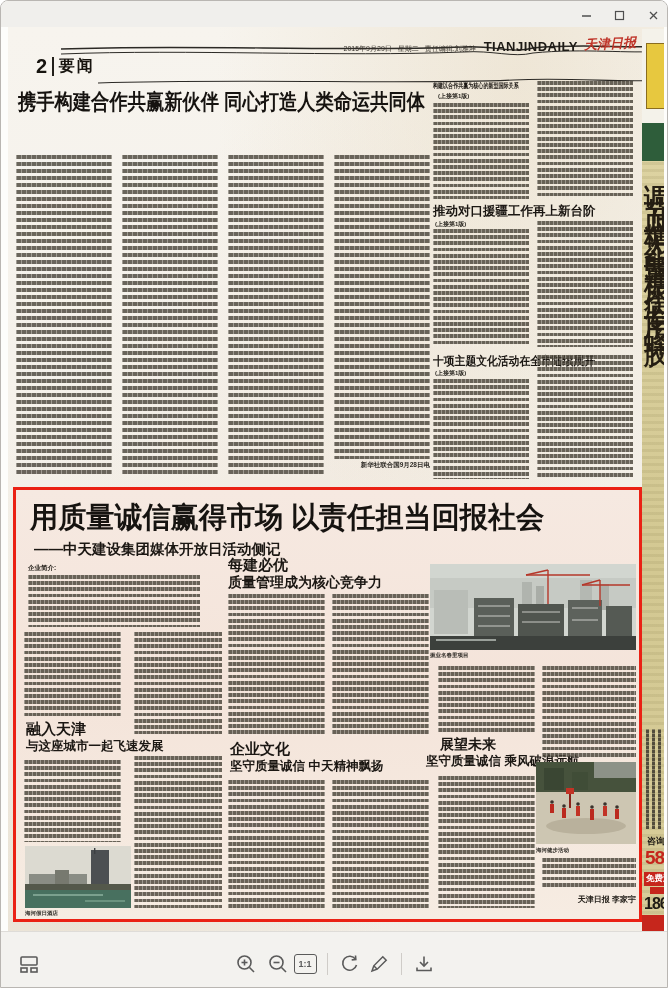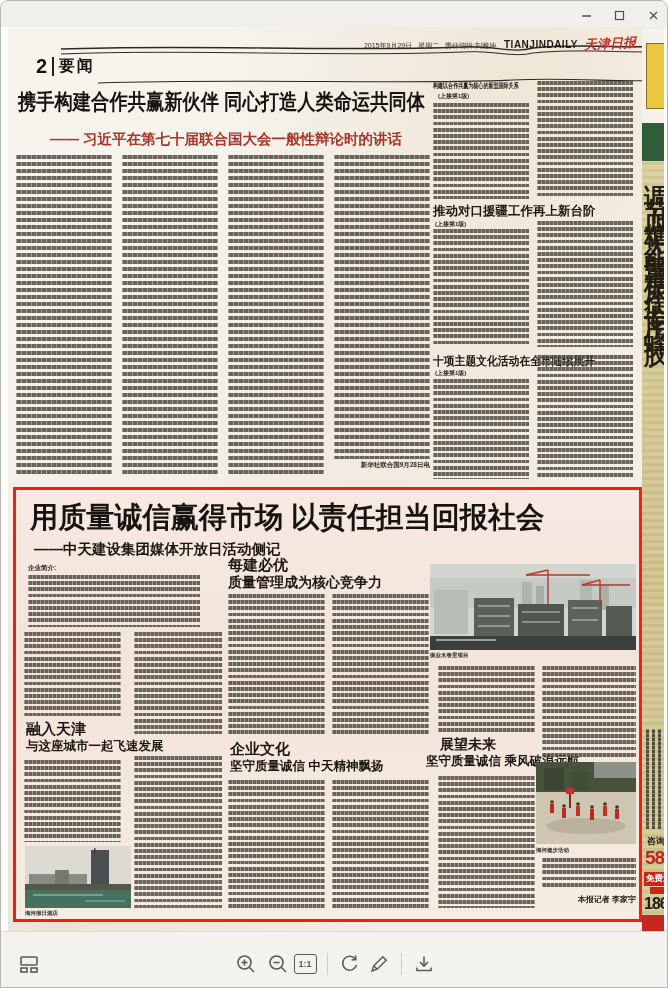--- a/index.html
+++ b/index.html
@@ -75,26 +75,25 @@
     <div class="abs" style="left:28px;top:28px;display:flex;align-items:center;">
       <span style="font-size:20px;font-weight:900;color:#17140f;">2</span>
       <span style="width:1.5px;height:19px;background:#221f1a;margin:0 5px;display:inline-block;"></span>
       <span style="font-size:16px;font-weight:900;color:#17140f;letter-spacing:2px;">要闻</span>
     </div>
 
     <div class="abs" style="left:330px;top:12px;width:240px;text-align:right;font-size:7px;color:#37332c;white-space:nowrap;">
       <span>2015年9月29日</span>
       <span style="margin-left:4px;">星期二</span>
       <span style="margin-left:4px;">责任编辑:刘雅坤</span>
-      <span style="margin-left:6px;font-size:10px;font-weight:900;letter-spacing:.5px;color:#1e1b16;margin-top:40px;">TIANJINDAILY</span>
+      <span style="margin-left:6px;font-size:13px;font-weight:900;letter-spacing:.5px;color:#1e1b16;margin-top:40px;">TIANJINDAILY</span>
     </div>
     <div class="abs cn-serif" style="left:576px;top:8px;font-size:13px;font-weight:700;font-style:italic;color:#bf3328;transform:rotate(-3deg);white-space:nowrap;">天津日报</div>
 
     <div class="abs hl" style="left:10px;top:60px;font-size:21.5px;transform:scaleX(.85);transform-origin:left;">携手构建合作共赢新伙伴 同心打造人类命运共同体</div>
-    <div class="abs" style="left:18px;top:103px;width:400px;text-align:center;font-size:14.5px;font-weight:700;color:#a5382b;white-space:nowrap;">—— 习近平在第七十届联合国大会一般性辩论时的讲话</div>
 
     <div class="abs sim" style="left:8px;top:128px;width:96px;height:322px;"></div>
     <div class="abs sim" style="left:114px;top:128px;width:96px;height:322px;"></div>
     <div class="abs sim" style="left:220px;top:128px;width:96px;height:322px;"></div>
     <div class="abs sim" style="left:326px;top:128px;width:96px;height:304px;"></div>
     <div class="abs" style="left:326px;top:434px;width:96px;text-align:right;font-size:6.5px;font-weight:700;color:#2e2b26;">新华社联合国9月28日电</div>
 
     <div class="abs kicker" style="left:425px;top:54px;font-size:7px;transform:scaleX(.72);transform-origin:left;">构建以合作共赢为核心的新型国际关系</div>
     <div class="abs" style="left:430px;top:65px;font-size:6px;font-weight:700;color:#2b2822;">(上接第1版)</div>
     <div class="abs sim-sm" style="left:425px;top:76px;width:96px;height:96px;"></div>
@@ -212,21 +211,21 @@
             <circle cx="69" cy="42" r="1.8" fill="#3a322c"></circle>
           <rect x="79" y="47" width="4" height="10" fill="#bb2a1e"></rect>
             <circle cx="81" cy="45" r="1.8" fill="#3a322c"></circle>
           <rect x="33" y="30" width="2" height="16" fill="#8a2219"></rect>
           <rect x="30" y="26" width="8" height="6" fill="#c23325"></rect>
         </g>
       </svg>
       <div class="abs caption" style="left:520px;top:357px;">海河健步活动</div>
 
       <div class="abs sim-sm" style="left:526px;top:368px;width:94px;height:30px;"></div>
-      <div class="abs" style="left:500px;top:404px;width:120px;text-align:right;font-size:8px;font-weight:700;color:#26221c;">本报记者 李家宇</div>
+      <div class="abs" style="left:500px;top:404px;width:120px;text-align:right;font-size:8px;font-weight:700;color:#26221c;">天津日报 李家宇</div>
     </div>
 
     <div class="abs" style="left:634px;top:2px;width:34px;height:904px;background:
         repeating-linear-gradient(to bottom, rgba(120,110,60,.12) 0 3px, transparent 3px 7px),
         linear-gradient(#e0d6a6,#d3c892 60%,#d8cd9a);">
       <div class="abs" style="left:0;top:0;width:34px;height:132px;background:#f4f2ea;">
         <div class="abs" style="left:4px;top:14px;width:20px;height:64px;background:#e7c83f;border:1px solid #8a6d1f;"></div>
         <div class="abs" style="left:0;top:94px;width:34px;height:38px;background:#2e5d3a;"></div>
       </div>
       <div class="adchars abs" style="left:3px;top:136px;height:560px;">

